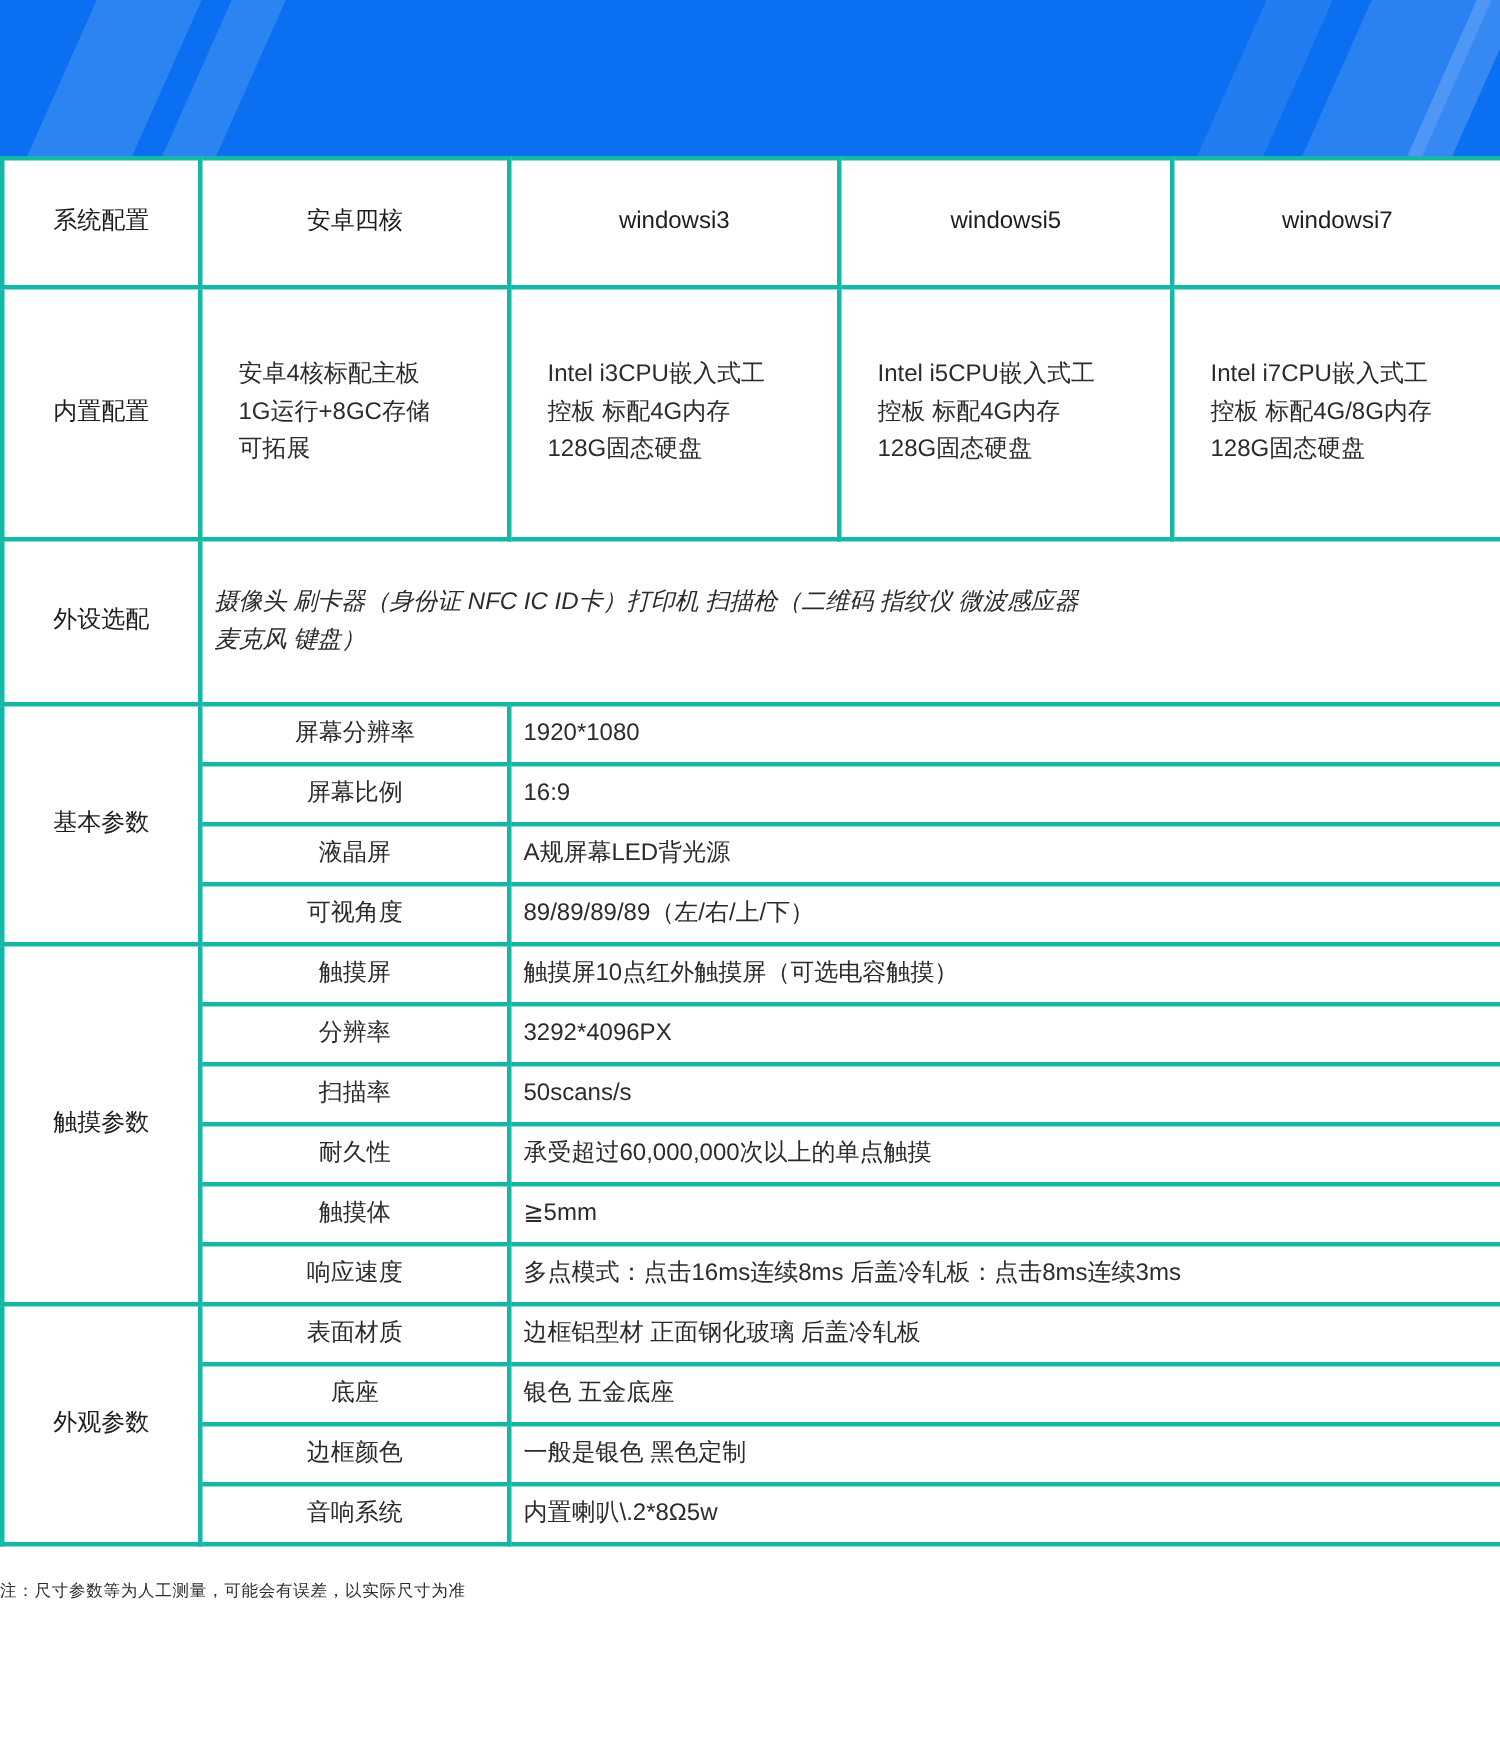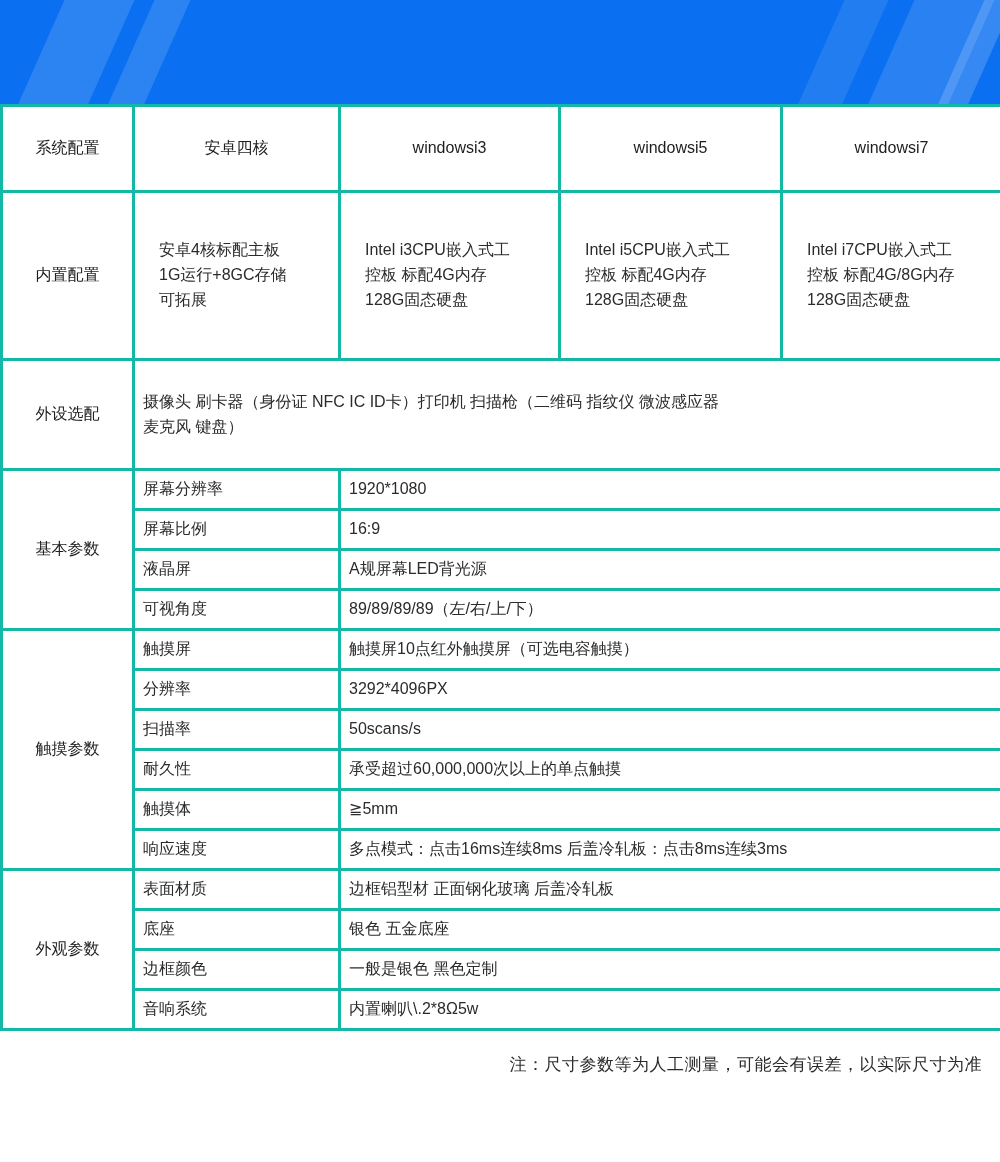--- a/index.html
+++ b/index.html
@@ -77,33 +77,34 @@
     vertical-align: middle;
     padding: 10px 10px 10px 12px;
     height: 168px;
   }
   td.cfgcell .ln { display: block; white-space: nowrap; margin-left: 16px; }
   td.periph {
     padding: 14px 10px 14px 26px;
     font-size: 18px;
     height: 110px;
     line-height: 1.75;
+    font-style: italic;
   }
   td.sublabel {
     width: 180px;
+    text-align: center;
     font-size: 18px;
     height: 40px;
   }
   td.subvalue {
     font-size: 18px;
   }
 
   .note {
-    text-align: right;
-    font-size: 17px;
+    font-size: 11px;
     color: #2b2b2b;
     padding: 22px 18px 0 0;
     letter-spacing: 0.5px;
   }
 </style>
 </head>
 <body>
 
 <div class="page">
 

